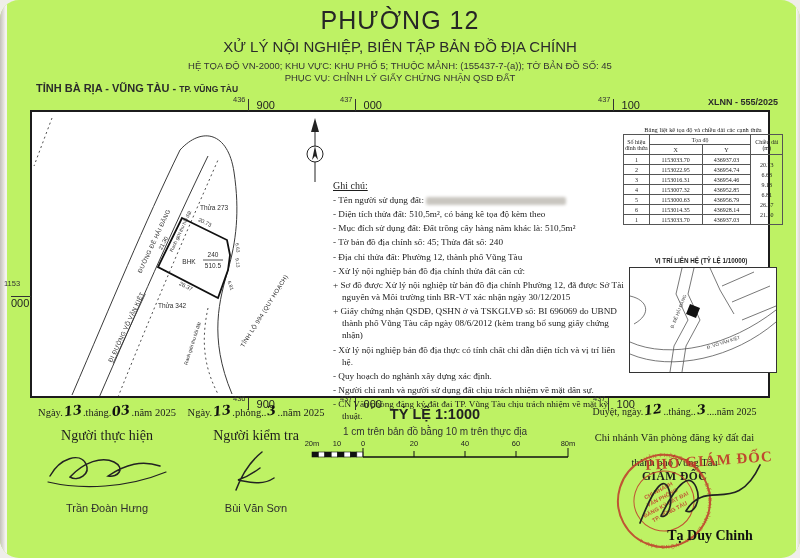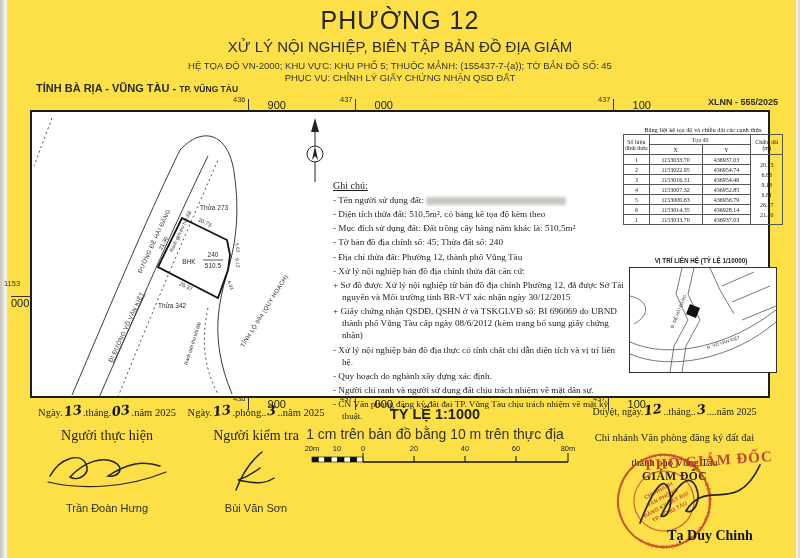--- a/index.html
+++ b/index.html
@@ -1,35 +1,35 @@
 <!DOCTYPE html>
 <html><head>
 <meta charset="utf-8">
 <style>
   html,body{margin:0;padding:0;}
   body{width:800px;height:558px;background:#efeeea;font-family:"Liberation Sans",sans-serif;}
-  .page{position:relative;width:800px;height:558px;background:#fde047;overflow:hidden;color:#1f1f1f;}
+  .page{position:relative;width:800px;height:558px;background:#bef264;overflow:hidden;color:#1f1f1f;border-radius:19px;}
   .scan-edge-l{position:absolute;left:0;top:0;width:7px;height:100%;background:linear-gradient(90deg,#c4c1ba,#f4f3ef 80%);}
   .scan-edge-r{position:absolute;right:0;top:0;width:4px;height:100%;background:linear-gradient(270deg,#d8d6d0,#f8f7f4);}
   .abs{position:absolute;}
 
   
   .h-title{top:6px;left:0;width:100%;text-align:center;font-size:25px;letter-spacing:1px;color:#262626;}
   .h-sub{top:38px;left:0;width:100%;text-align:center;font-size:15px;color:#2b2b2b;}
   .h-l3{top:60px;left:0;width:100%;text-align:center;font-size:9.5px;color:#333;}
   .h-l4{top:72px;left:0;width:100%;text-align:center;font-size:9.5px;color:#333;}
   .h-prov{top:82px;left:36px;font-size:11px;font-weight:bold;color:#2b2b2b;}
   .h-city{font-size:8.5px;font-weight:bold;}
   .h-doc{top:97px;right:22px;font-size:9px;font-weight:bold;color:#2b2b2b;}
 
   
   .frame{left:30px;top:110px;width:736px;height:284px;border:2px solid #1c1c1c;background:#fff;}
   .glabel{height:14px;white-space:nowrap;}
   .gs{font-size:7.5px;vertical-align:top;color:#333;}
-  .gb{font-size:11px;color:#222;border-left:1px solid #333;padding-left:19px;margin-left:2px;}
+  .gb{font-size:11px;color:#222;border-left:1px solid #333;padding-left:8px;margin-left:2px;}
   .glabel-v{width:30px;line-height:1;}
   .gb2{display:block;font-size:11px;color:#222;border-top:1px solid #333;padding-top:1px;margin-left:7px;width:20px;}
 
   
   .mapsvg{left:32px;top:112px;}
   .mapsvg path,.mapsvg polyline{fill:none;stroke:#3a3a3a;stroke-width:1;}
   .mapsvg .dash{stroke-dasharray:2,3;stroke-width:0.9;}
   .mapsvg .parcel{fill:none;stroke:#111;stroke-width:1.8;}
   .mapsvg text{font-family:"Liberation Sans",sans-serif;fill:#2c2c2c;}
   .mt{font-size:6.5px;}
@@ -59,40 +59,40 @@
   .note-line{font-size:9.2px;line-height:1.32;padding-left:9px;text-indent:-9px;margin-bottom:2px;}
   .redact{display:inline-block;width:140px;height:8px;background:#c9c6c0;filter:blur(1.5px);border-radius:2px;vertical-align:middle;}
 
   
   .fblock{text-align:center;font-family:"Liberation Serif",serif;color:#1d1d1d;}
   .fdate{font-size:10.5px;}
   .frole{font-size:14px;margin-top:9px;}
   .fname{font-family:"Liberation Sans",sans-serif;font-size:11px;color:#2e2e2e;margin-top:2px;}
   .hand{font-family:"DejaVu Serif",serif;font-style:italic;font-weight:bold;font-size:13px;display:inline-block;transform:rotate(-8deg) translateY(-1px);padding:0 1px;color:#101010;}
   .scale-title{font-size:14.5px;font-weight:bold;font-family:"Liberation Sans",sans-serif;color:#222;}
-  .scale-cap{font-size:14px;font-family:"Liberation Sans",sans-serif;margin-top:4px;color:#333;}
+  .scale-cap{font-size:10px;font-family:"Liberation Sans",sans-serif;margin-top:4px;color:#333;}
   .appr-l1{font-size:10px;}
   .appr-l2{font-size:10.5px;margin-top:14px;}
   .appr-gd{font-size:11.5px;font-weight:bold;margin-top:2px;letter-spacing:0.5px;}
   .pho-gd{left:645px;top:451px;width:170px;color:#c03a2b;font-family:"Liberation Serif",serif;font-weight:bold;font-size:15px;transform:rotate(-4deg);letter-spacing:1px;opacity:0.92;}
   .name3{left:622px;top:528px;width:176px;text-align:center;font-family:"Liberation Serif",serif;font-weight:bold;font-size:14px;color:#111;}
   .sig path{fill:none;stroke:#222;stroke-linecap:round;}
   .stamp{opacity:0.85;}
   .stamp text{font-family:"Liberation Sans",sans-serif;}
   .scalebar text{font-family:"Liberation Sans",sans-serif;font-size:7.5px;fill:#222;}
 </style>
 </head>
 <body>
 
 <div class="page">
   <div class="scan-edge-l"></div>
   <div class="scan-edge-r"></div>
 
   <div class="abs h-title">PHƯỜNG 12</div>
-  <div class="abs h-sub">XỬ LÝ NỘI NGHIỆP, BIÊN TẬP BẢN ĐỒ ĐỊA GIÁM</div>
+  <div class="abs h-sub">XỬ LÝ NỘI NGHIỆP, BIÊN TẬP BẢN ĐỒ ĐỊA CHÍNH</div>
   <div class="abs h-l3">HỆ TỌA ĐỘ VN-2000; KHU VỰC: KHU PHỐ 5; THUỘC MẢNH: (155437-7-(a)); TỜ BẢN ĐỒ SỐ: 45</div>
   <div class="abs h-prov">
     <span>TỈNH BÀ RỊA - VŨNG TÀU</span><span> - </span><span class="h-city">TP. VŨNG TÀU</span>
   </div>
   <div class="abs h-l4">PHỤC VỤ: CHỈNH LÝ GIẤY CHỨNG NHẬN QSD ĐẤT</div>
   <div class="abs h-doc">XLNN - 555/2025</div>
 
   <div class="abs frame"></div>
 
   <div class="abs glabel" style="left:233px;top:95px;"><span class="gs">436</span><span class="gb">900</span></div>

